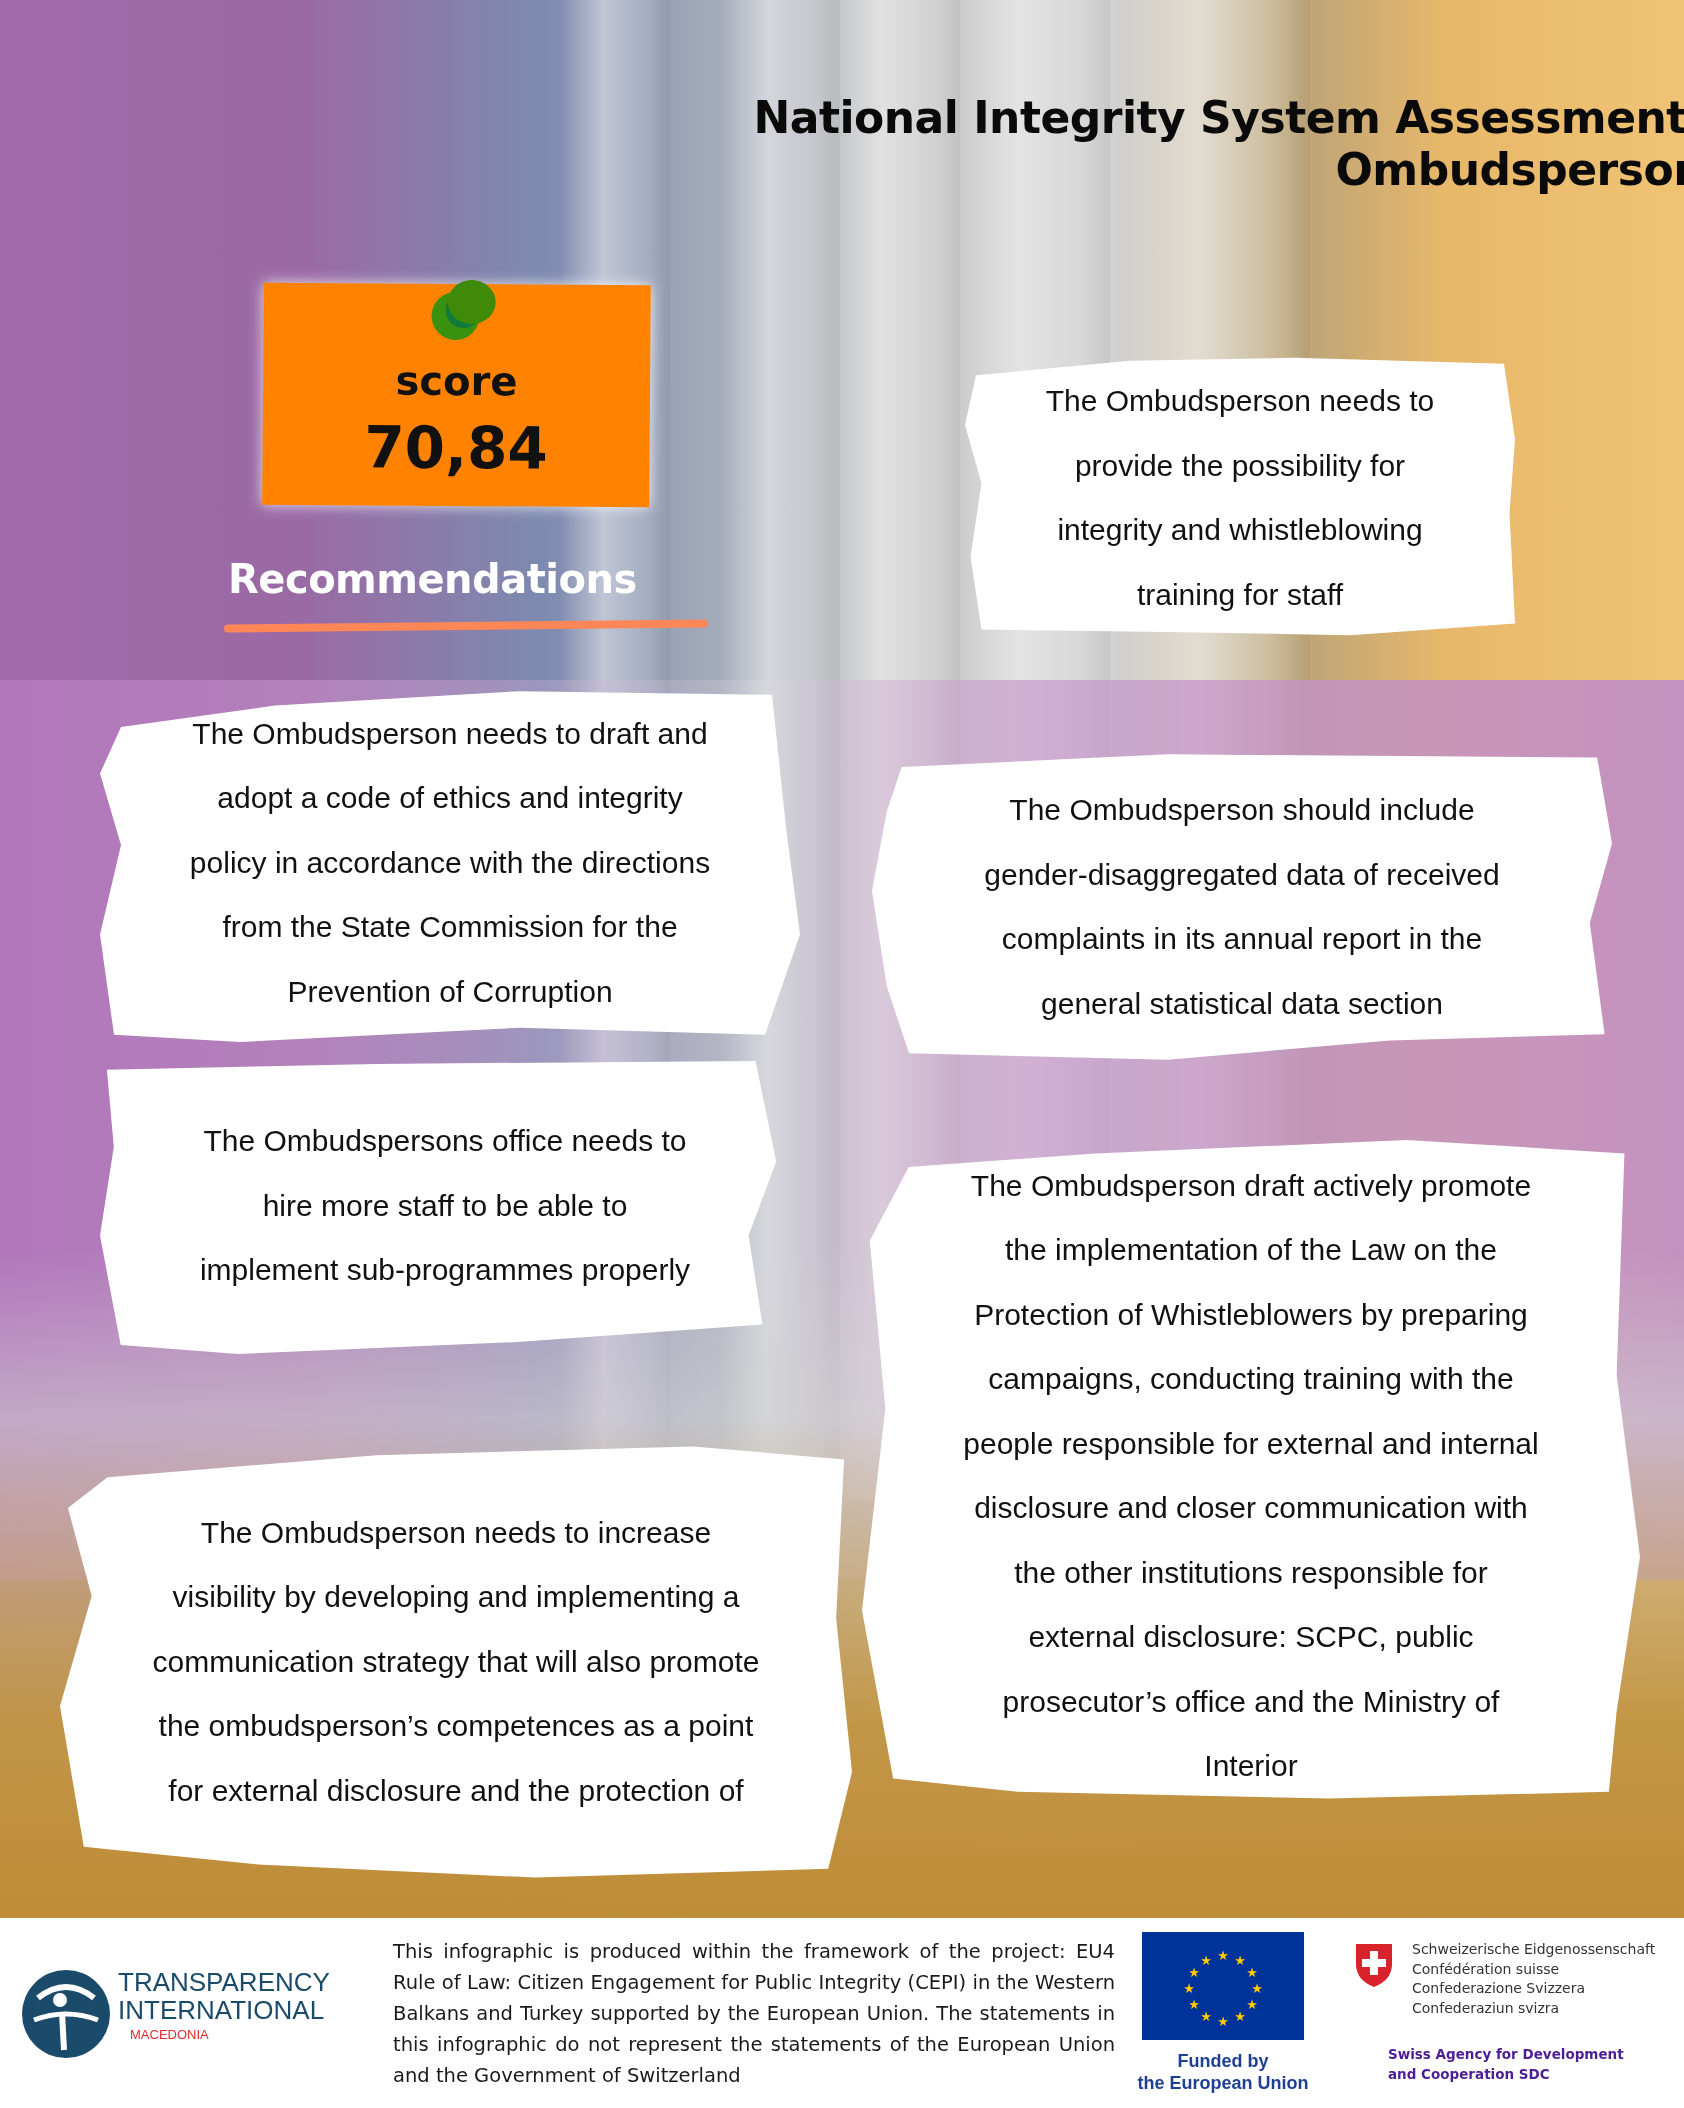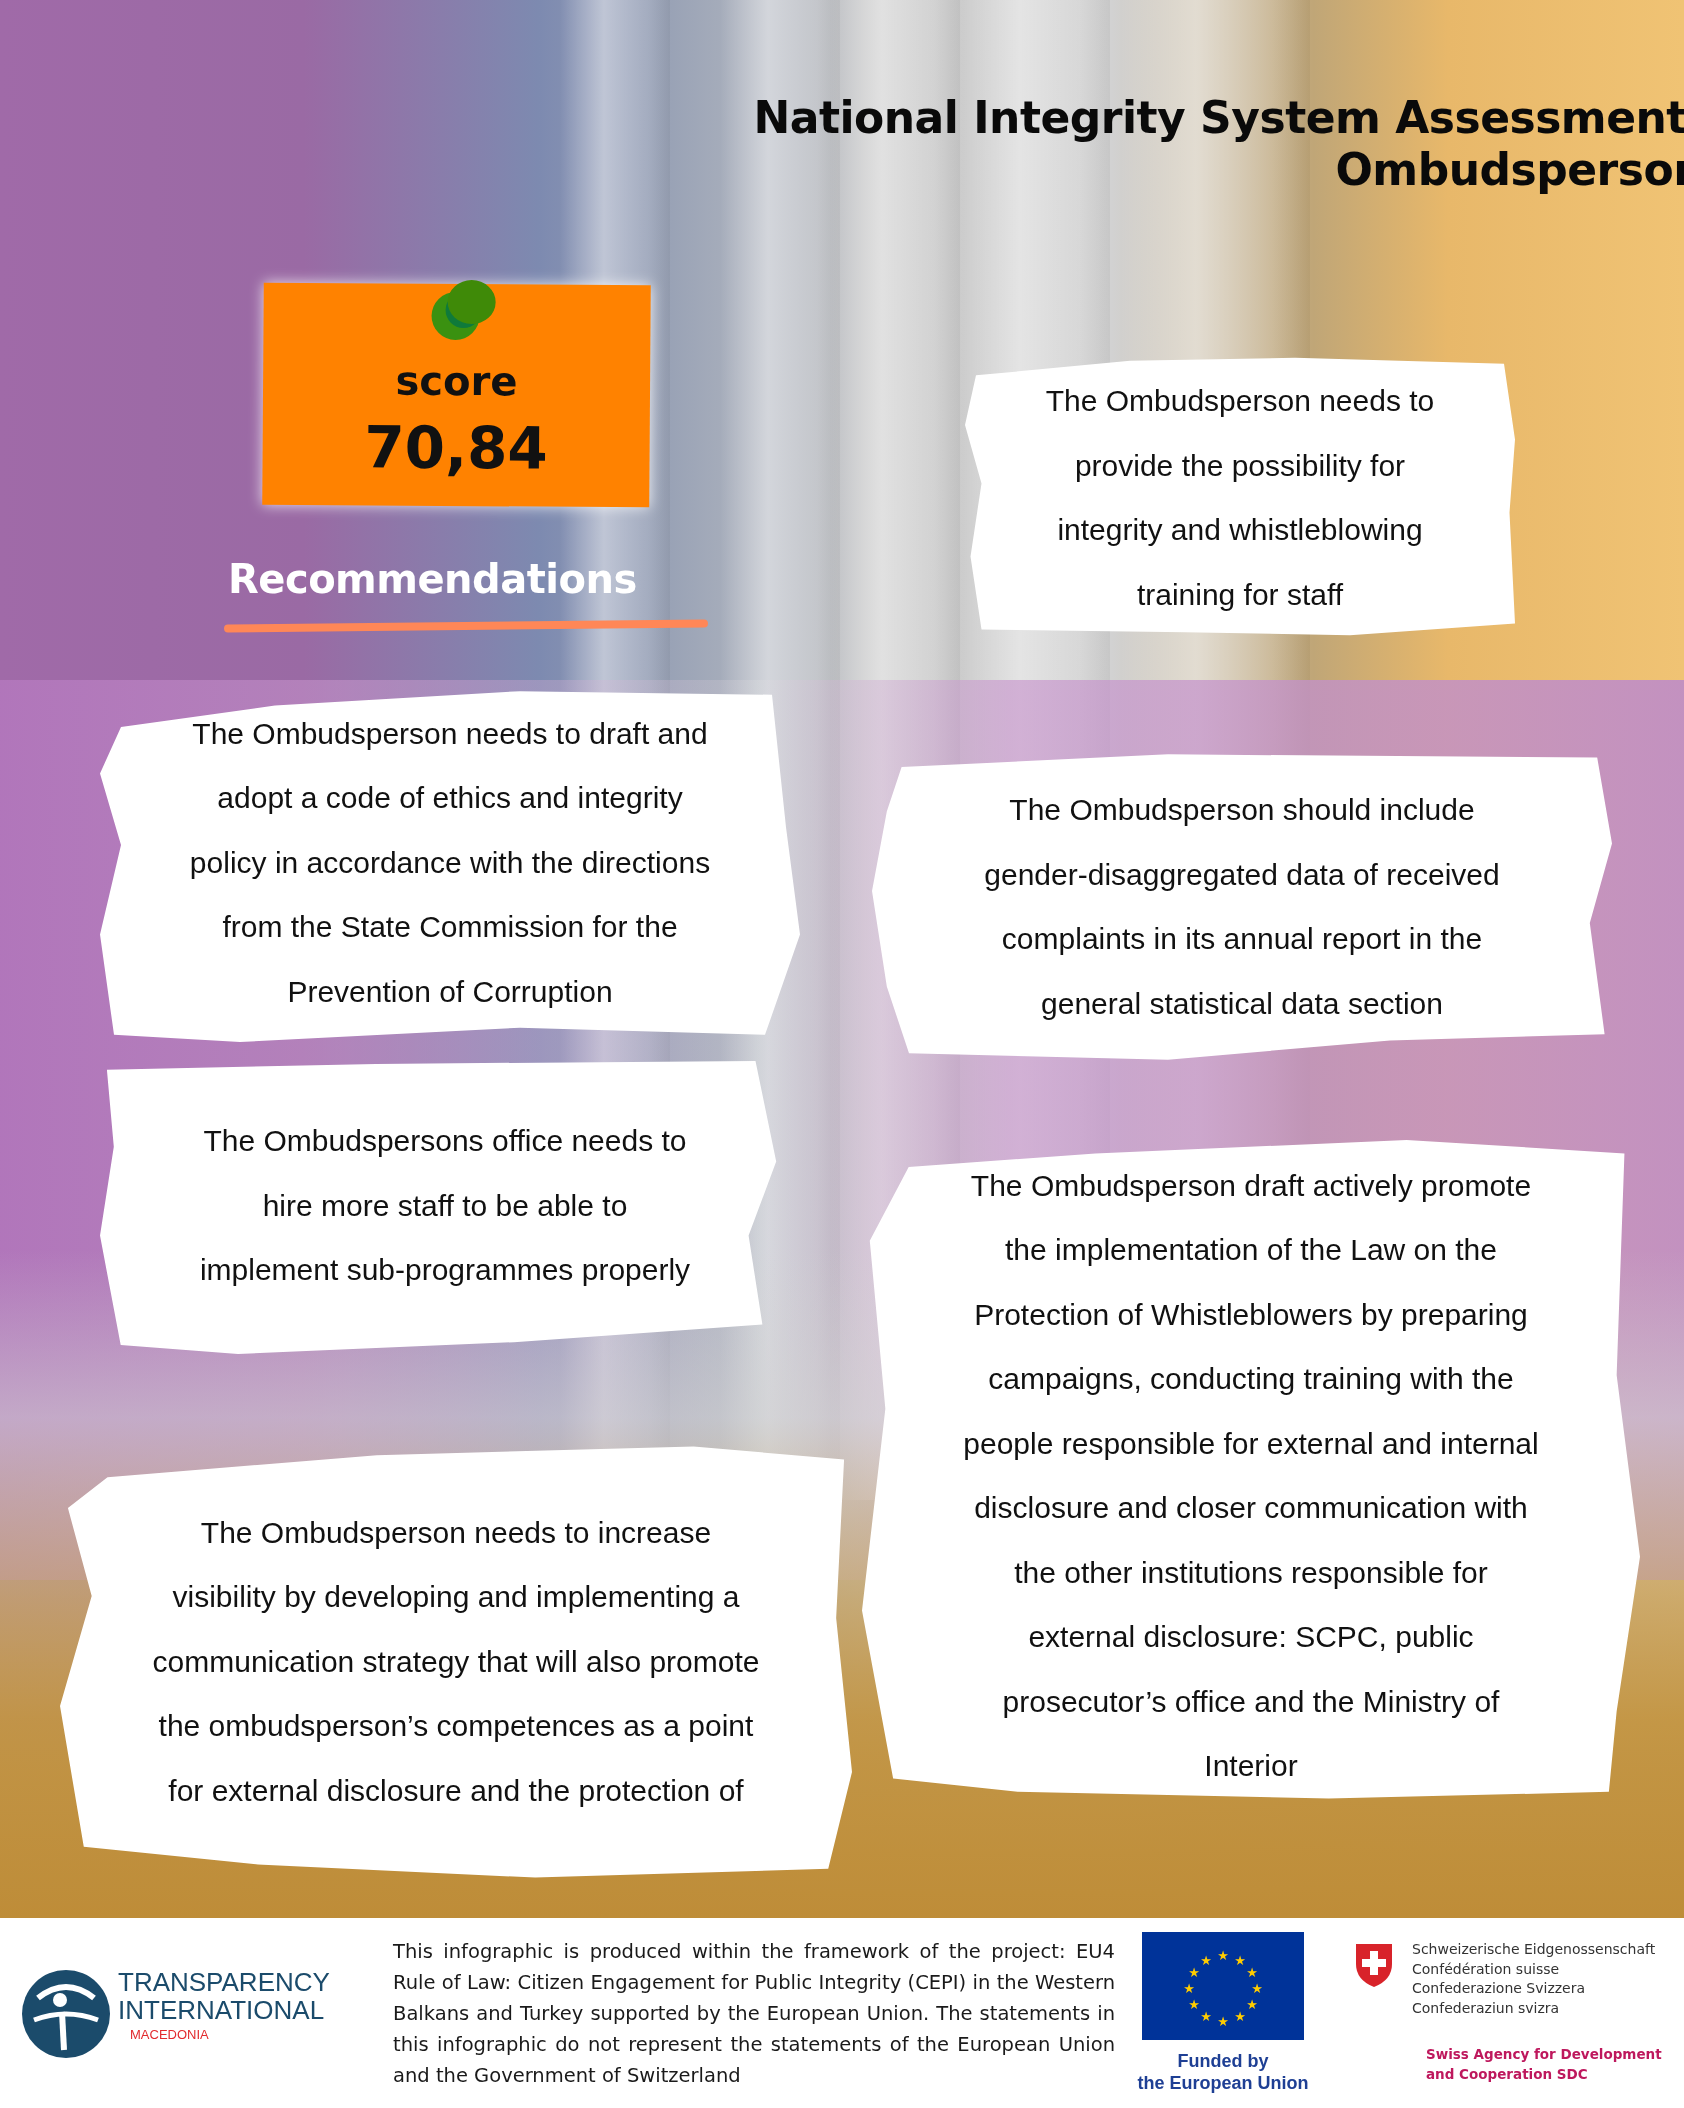--- a/index.html
+++ b/index.html
@@ -45,21 +45,21 @@
   .c6 { left:60px; top:1442px; width:792px; height:440px; clip-path:polygon(6% 8%, 40% 3%, 80% 1%, 99% 4%, 98% 40%, 100% 75%, 97% 97%, 60% 99%, 25% 96%, 3% 92%, 0 60%, 4% 35%, 1% 15%); }
   .footer { position:absolute; left:0; top:1918px; width:1684px; height:190px; background:#ffffff; }
   .ti-logo { position:absolute; left:20px; top:1968px; width:92px; height:92px; }
   .ti-name { position:absolute; left:118px; top:1968px; font-family:"Liberation Sans", sans-serif; font-size:26px; line-height:28px; color:#1b4b6b; }
   .ti-country { position:absolute; left:118px; top:2027px; font-family:"Liberation Sans", sans-serif; font-size:13px; color:#e22b2e;margin-left:12px; }
   .disclaimer { position:absolute; left:363px; top:1936px; width:722px; font-family:"DejaVu Sans", sans-serif; font-size:19.5px; line-height:31px; color:#1a1a1a; text-align:justify;margin-left:30px; }
   .eu-flag { position:absolute; left:1142px; top:1932px; width:162px; height:108px; background:#003399; }
   .eu-caption { position:absolute; left:1120px; top:2050px; width:206px; text-align:center; font-family:"Liberation Sans", sans-serif; font-weight:bold; font-size:18px; line-height:22px; color:#1e3f94; }
   .ch-shield { position:absolute; left:1354px; top:1942px; width:40px; height:46px; }
   .ch-lines { position:absolute; left:1412px; top:1940px; font-family:"DejaVu Sans", sans-serif; font-size:14px; line-height:19.5px; color:#333; }
-  .sdc { position:absolute; left:1426px; top:2044px; font-family:"DejaVu Sans", sans-serif; font-weight:bold; font-size:13.5px; line-height:20px; color:#be185d; }
+  .sdc { position:absolute; left:1388px; top:2044px; font-family:"DejaVu Sans", sans-serif; font-weight:bold; font-size:13.5px; line-height:20px; color:#4c1d95; }
 </style>
 </head>
 <body>
 
 <div class="bg">
   <div class="col" style="left:560px;width:110px;"></div>
   <div class="col" style="left:720px;width:120px;"></div>
   <div class="col" style="left:830px;width:130px;"></div>
   <div class="col" style="left:960px;width:150px;"></div>
   <div class="col" style="left:1120px;width:190px;"></div>

